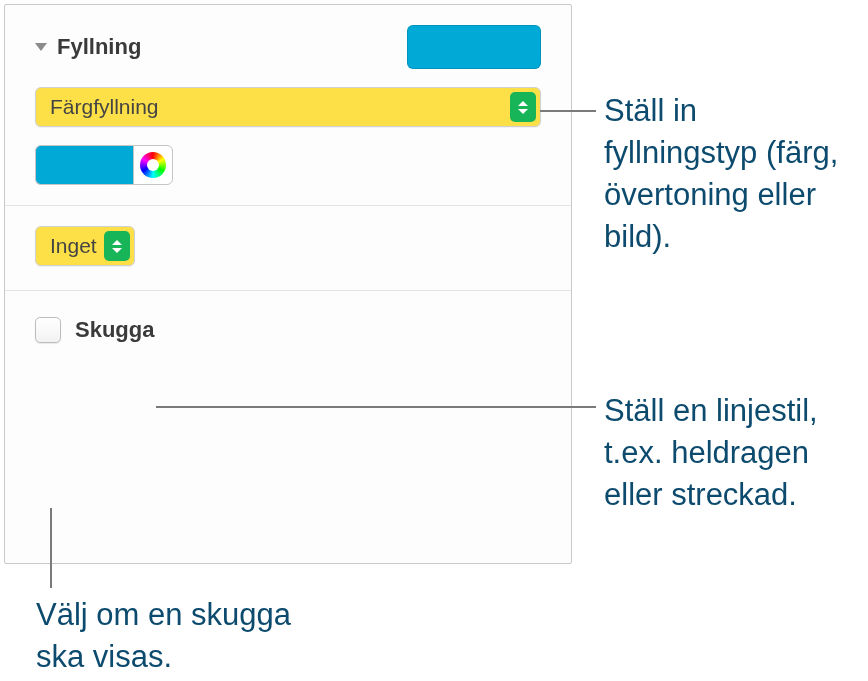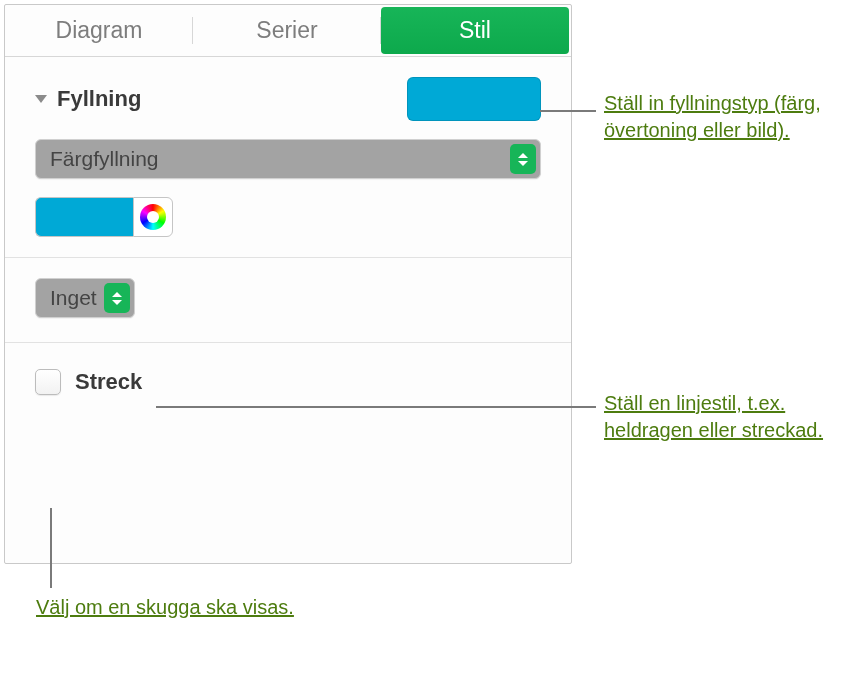--- a/index.html
+++ b/index.html
@@ -85,21 +85,21 @@
     width: 134px;
     height: 44px;
     background: #00a9d6;
     border-radius: 6px;
     box-shadow: inset 0 0 0 1px rgba(0,0,0,0.12);
   }
   .popup {
     display: flex;
     align-items: center;
     justify-content: space-between;
-    background: #a3a3a3;
+    background: #fde047;
     border: 1px solid #d0d0d0;
     border-radius: 6px;
     height: 40px;
     padding: 0 4px 0 14px;
     font-size: 21px;
     color: #444;
     box-shadow: 0 1px 1px rgba(0,0,0,0.05);
     cursor: pointer;
   }
   .popup.full { width: 100%; }
@@ -173,45 +173,39 @@
   }
   .shadow-row {
     display: flex;
     align-items: center;
     gap: 14px;
     padding: 6px 0 6px 0;
   }
   
   .callout {
     position: absolute;
-    font-size: 20px;
+    font-size: 31px;
     line-height: 1.35;
-    color: #4d7c0f;
-    text-decoration: underline;
+    color: #0c4a6e;
   }
   .callout-line {
     position: absolute;
     background: #7a7a7a;
     height: 1.5px;
   }
   .callout-line.v {
     width: 1.5px;
     height: auto;
   }
 </style>
 </head>
 <body>
 
 <div class="panel">
 
-  <div class="tabs">
-    <div class="tab sep">Diagram</div>
-    <div class="tab sep">Serier</div>
-    <div class="tab active">Stil</div>
-  </div>
 
   <div class="section">
     <div class="section-header">
       <div class="section-title-wrap">
         <div class="disclosure"></div>
         <span class="section-title">Fyllning</span>
       </div>
       <div class="fill-preview"></div>
     </div>
     <div class="popup full">
@@ -236,21 +230,21 @@
         <div class="arrow-up"></div>
         <div class="arrow-down"></div>
       </div>
     </div>
     <div style="height:14px"></div>
   </div>
 
   <div class="section last">
     <div class="shadow-row">
       <div class="checkbox"></div>
-      <span class="section-title">Streck</span>
+      <span class="section-title">Skugga</span>
     </div>
   </div>
 
 </div>
 
 <div class="callout-line" style="left:540px; top:110px; width:56px;"></div>
 <div class="callout" style="left:604px; top:90px; width:250px;">Ställ in fyllningstyp (färg, övertoning eller bild).</div>
 
 <div class="callout-line" style="left:156px; top:406px; width:440px;"></div>
 <div class="callout" style="left:604px; top:390px; width:250px;">Ställ en linjestil, t.ex. heldragen eller streckad.</div>

